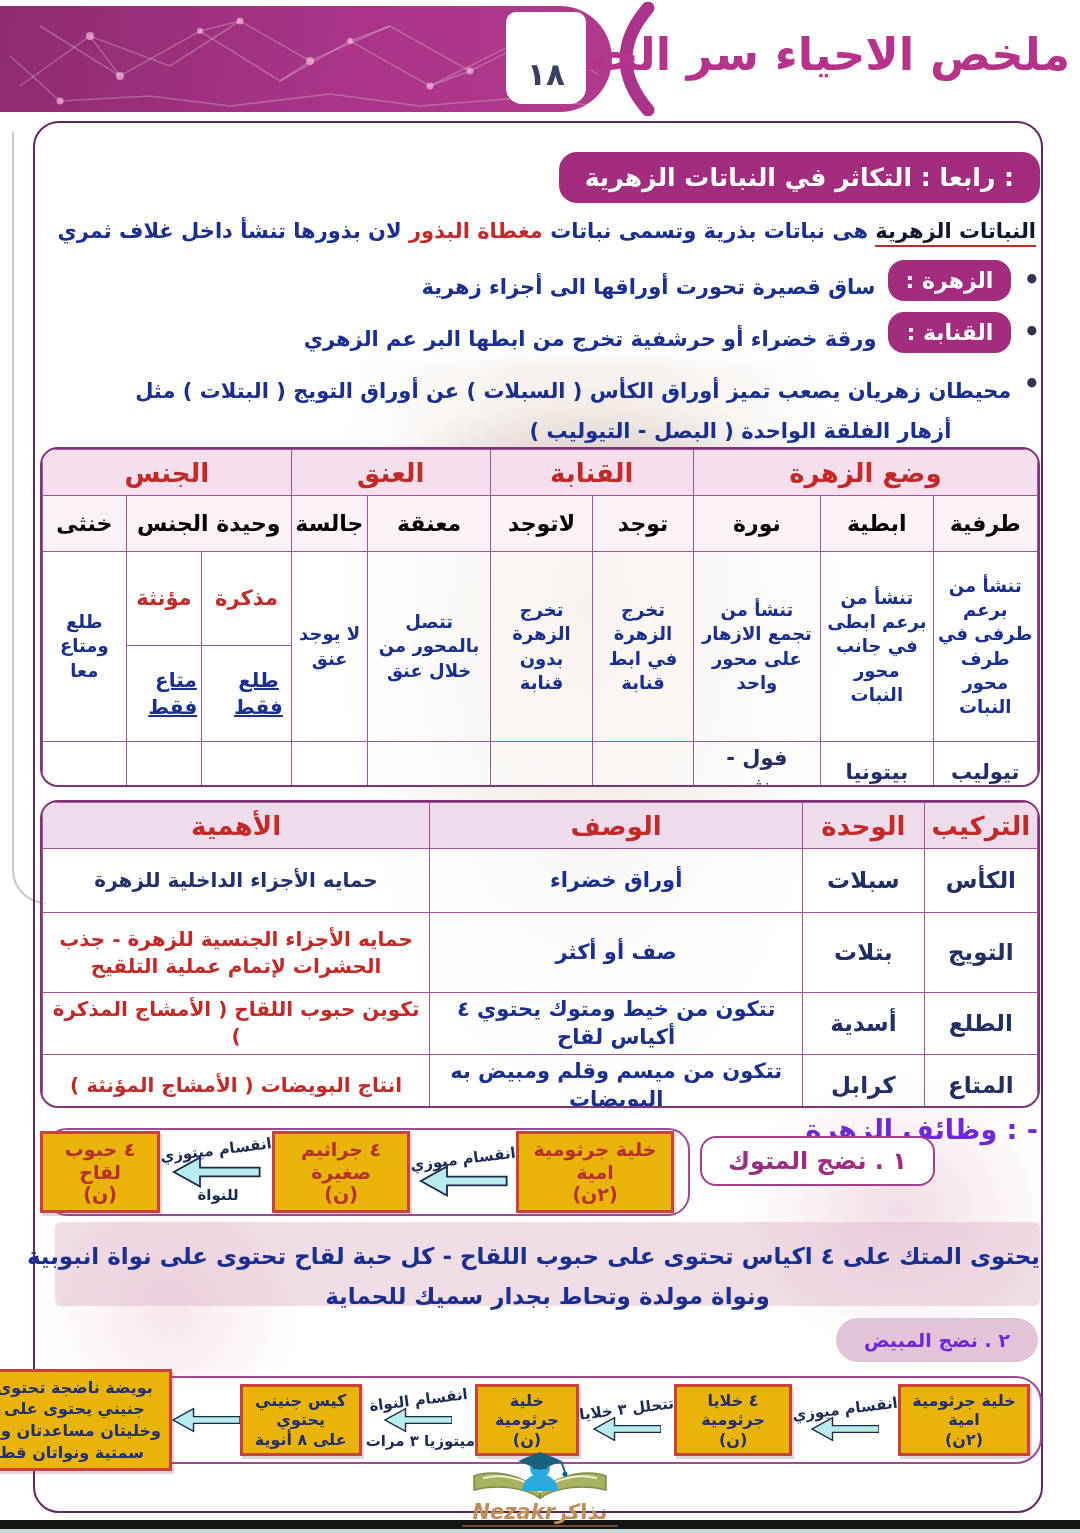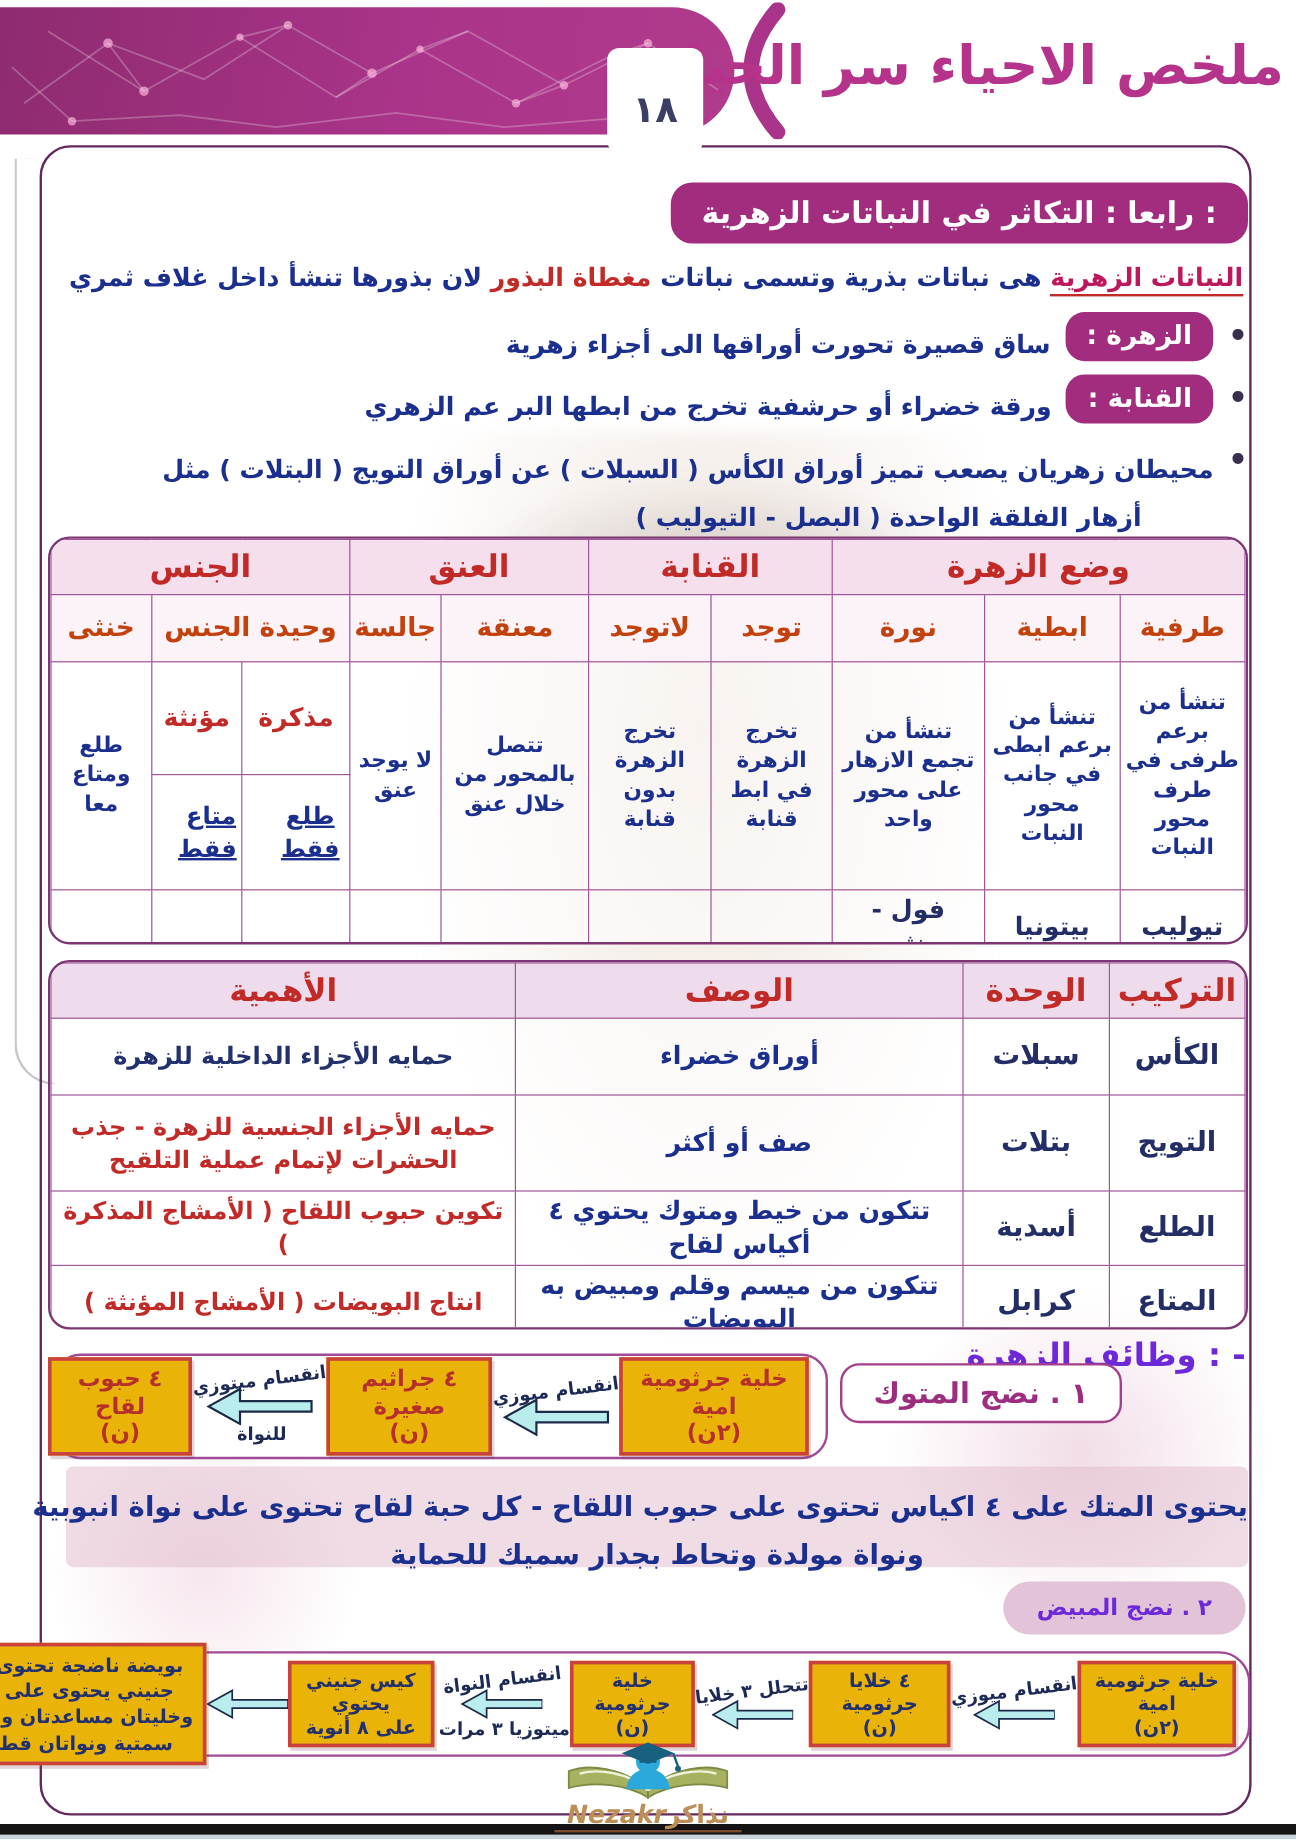--- a/index.html
+++ b/index.html
@@ -4,23 +4,23 @@
 <style>
   html,body{margin:0;padding:0;background:#fff;}
   *{box-sizing:border-box;font-family:"DejaVu Sans",sans-serif;}
   .page{position:relative;width:1080px;height:1533px;background:#ffffff;overflow:hidden;margin:0 auto;}
 
   
   .banner{position:absolute;left:0;top:6px;width:612px;height:106px;
     background:linear-gradient(100deg,#8e2b6f,#a93489 55%,#b13a8c);
     border-radius:0 52px 52px 0/0 53px 53px 0;z-index:1;}
   .banner svg{position:absolute;inset:0;}
-  .page-tab{position:absolute;left:506px;top:40px;width:80px;height:92px;background:#fff;
+  .page-tab{position:absolute;left:506px;top:12px;width:80px;height:92px;background:#fff;
     border-radius:10px 10px 16px 16px;z-index:3;display:flex;align-items:flex-end;justify-content:center;
-    color:#3a3f63;font-size:31px;font-weight:bold;padding-bottom:22px;}
+    color:#3a3f63;font-size:31px;font-weight:bold;padding-bottom:12px;}
   .arc{position:absolute;left:600px;top:2px;z-index:2;}
   .header-title{position:absolute;right:10px;top:28px;font-size:45px;font-weight:bold;color:#b5338a;
     letter-spacing:-1px;z-index:2;}
 
   
   .frame{position:absolute;left:33px;top:121px;width:1010px;height:1392px;
     border:2.5px solid #63295f;border-radius:26px;z-index:0;}
   .curl{position:absolute;left:12px;top:132px;width:34px;height:772px;
     border-left:2px solid #c9c6c9;border-bottom:2px solid #c9c6c9;border-radius:0 0 0 34px;}
 
@@ -33,37 +33,37 @@
   .wash1{position:absolute;right:20px;top:1070px;width:320px;height:280px;
     background:radial-gradient(rgba(233,198,216,.6),rgba(233,198,216,0) 70%);}
   .wash2{position:absolute;left:40px;top:1180px;width:260px;height:260px;
     background:radial-gradient(rgba(238,205,220,.5),rgba(238,205,220,0) 70%);}
 
   
   .section-badge{position:absolute;right:40px;top:152px;background:#a22c7d;color:#fff;
     font-weight:bold;font-size:25px;padding:11px 26px;border-radius:18px;z-index:2;}
   .intro{position:absolute;right:44px;top:219px;left:40px;direction:rtl;text-align:right;
     font-weight:bold;font-size:21px;color:#1b2f8e;white-space:nowrap;z-index:2;}
-  .intro .lead{color:#be185d;border-bottom:2.5px solid #c22a28;padding-bottom:2px;}
+  .intro .lead{color:#0f172a;border-bottom:2.5px solid #c22a28;padding-bottom:2px;}
   .intro .hl{color:#c22a28;}
   .bullet{position:absolute;right:40px;direction:rtl;display:flex;align-items:flex-start;gap:12px;z-index:2;}
   .bullet .dot{color:#3a2f4e;font-size:26px;font-weight:bold;line-height:40px;}
   .pill{background:#a22c7d;color:#fff;font-weight:bold;border-radius:16px;padding:8px 18px;
     font-size:22px;white-space:nowrap;}
   .btext{color:#1b2f8e;font-weight:bold;font-size:21px;line-height:1.9;white-space:nowrap;padding-top:8px;}
   .btext .line2{display:block;white-space:nowrap;padding-right:60px;}
 
   
   .tbl-wrap{position:absolute;border:2.5px solid #7e3573;border-radius:18px;overflow:hidden;
     background:rgba(255,255,255,.55);z-index:2;}
   table{width:100%;height:100%;border-collapse:collapse;table-layout:fixed;direction:rtl;}
   th,td{border:1.6px solid #a0549a;text-align:center;vertical-align:middle;padding:2px 4px;}
   .t1 tr.gh{height:46px;} .t1 tr.sh{height:56px;} .t1 tr.b1{height:94px;} .t1 tr.b2{height:96px;} .t1 tr.ex{height:46px;}
   .t1 .gh th{background:#f5dfed;color:#c22a28;font-size:26px;font-weight:bold;}
-  .t1 .sh th{background:#fbf3f8;color:#c2410c;font-size:22px;font-weight:bold;}
+  .t1 .sh th{background:#fbf3f8;color:#000000;font-size:22px;font-weight:bold;}
   .t1 td{color:#1b2f8e;font-weight:bold;font-size:18px;line-height:1.35;}
   .t1 .red{color:#c22a28;font-size:21px;}
   .t1 .ul{text-decoration:underline;font-size:20px;padding-left:28px;}
   .t1 .ex td{font-size:21px;color:#232d66;}
   .t2 tr.h{height:46px;} .t2 tr.r1{height:64px;} .t2 tr.r2{height:80px;} .t2 tr.r3{height:58px;} .t2 tr.r4{height:56px;}
   .t2 .h th{background:#eedcec;color:#c22a28;font-size:26px;font-weight:bold;}
   .t2 td{font-weight:bold;font-size:21px;line-height:1.35;color:#1b2f8e;}
   .t2 td.lab{color:#232d66;font-size:23px;}
   .t2 td.imp-red{color:#c22a28;font-size:20px;}
   .t2 td.imp-blue{color:#23306e;font-size:20px;}

